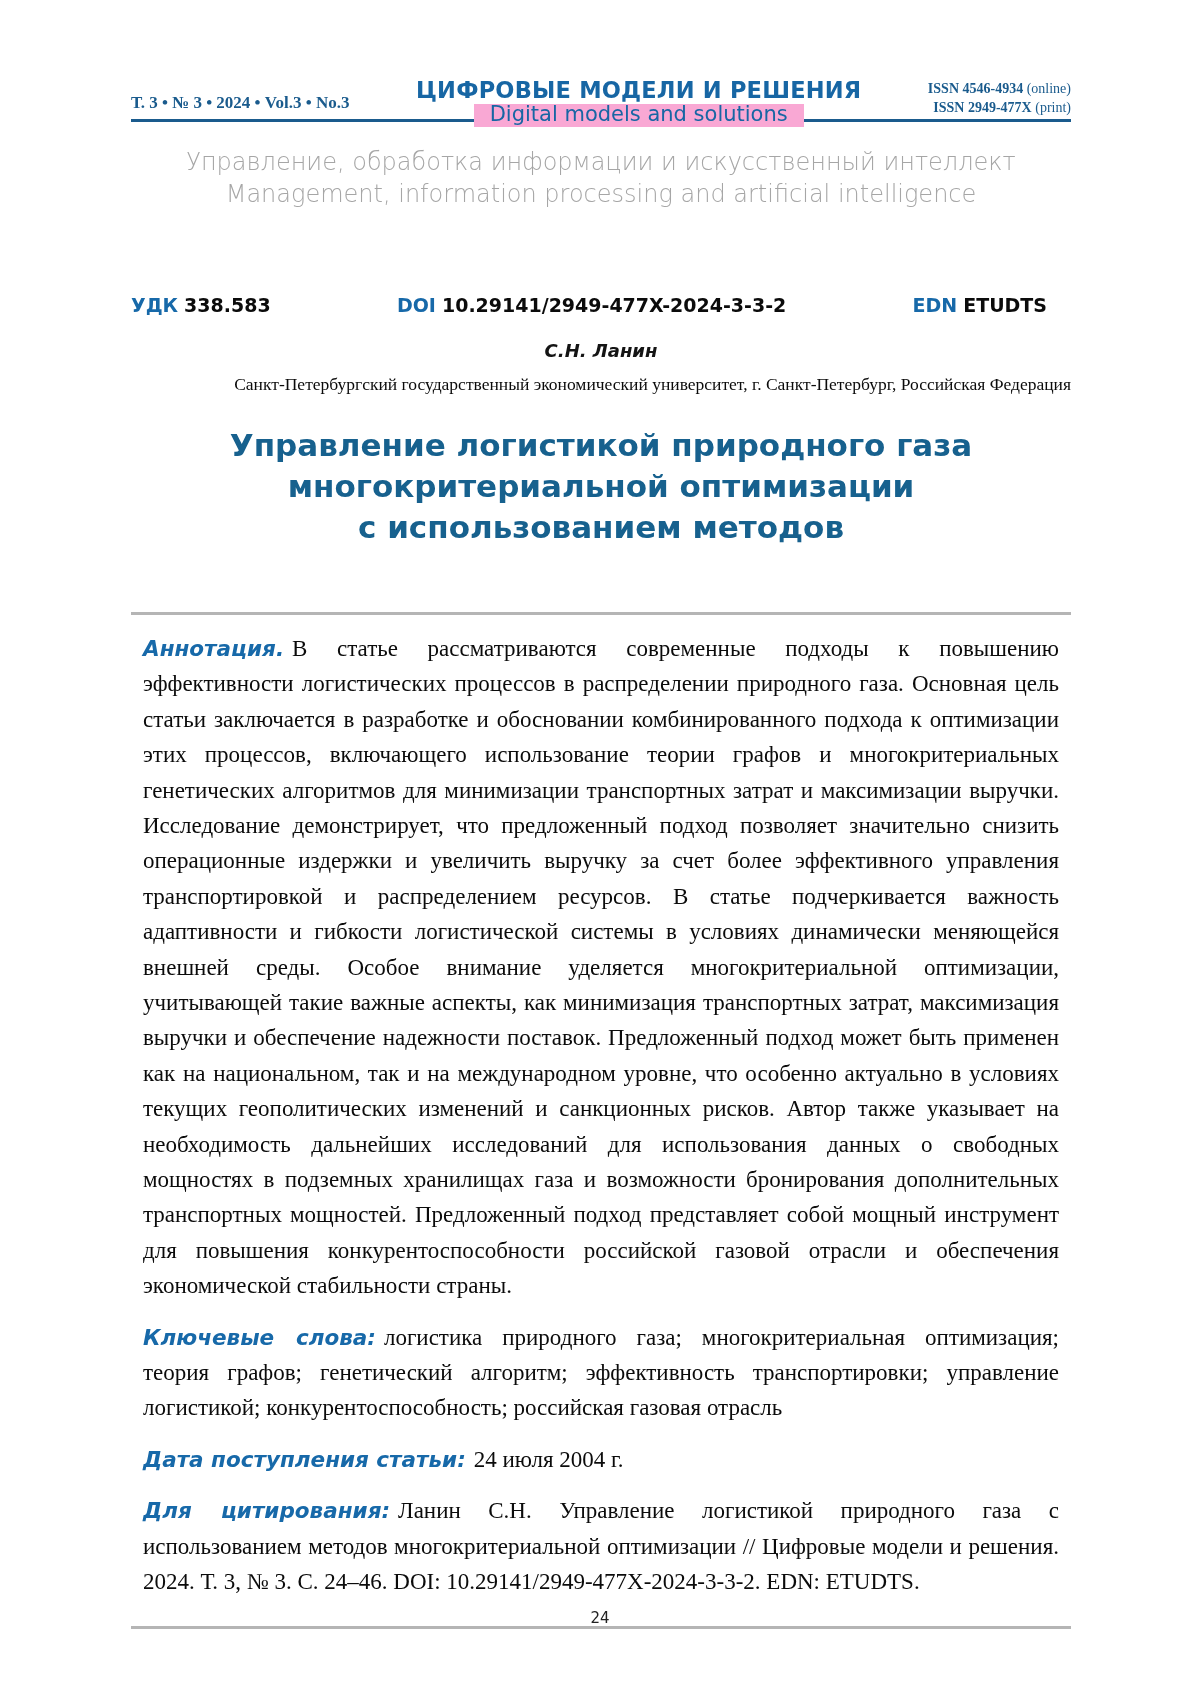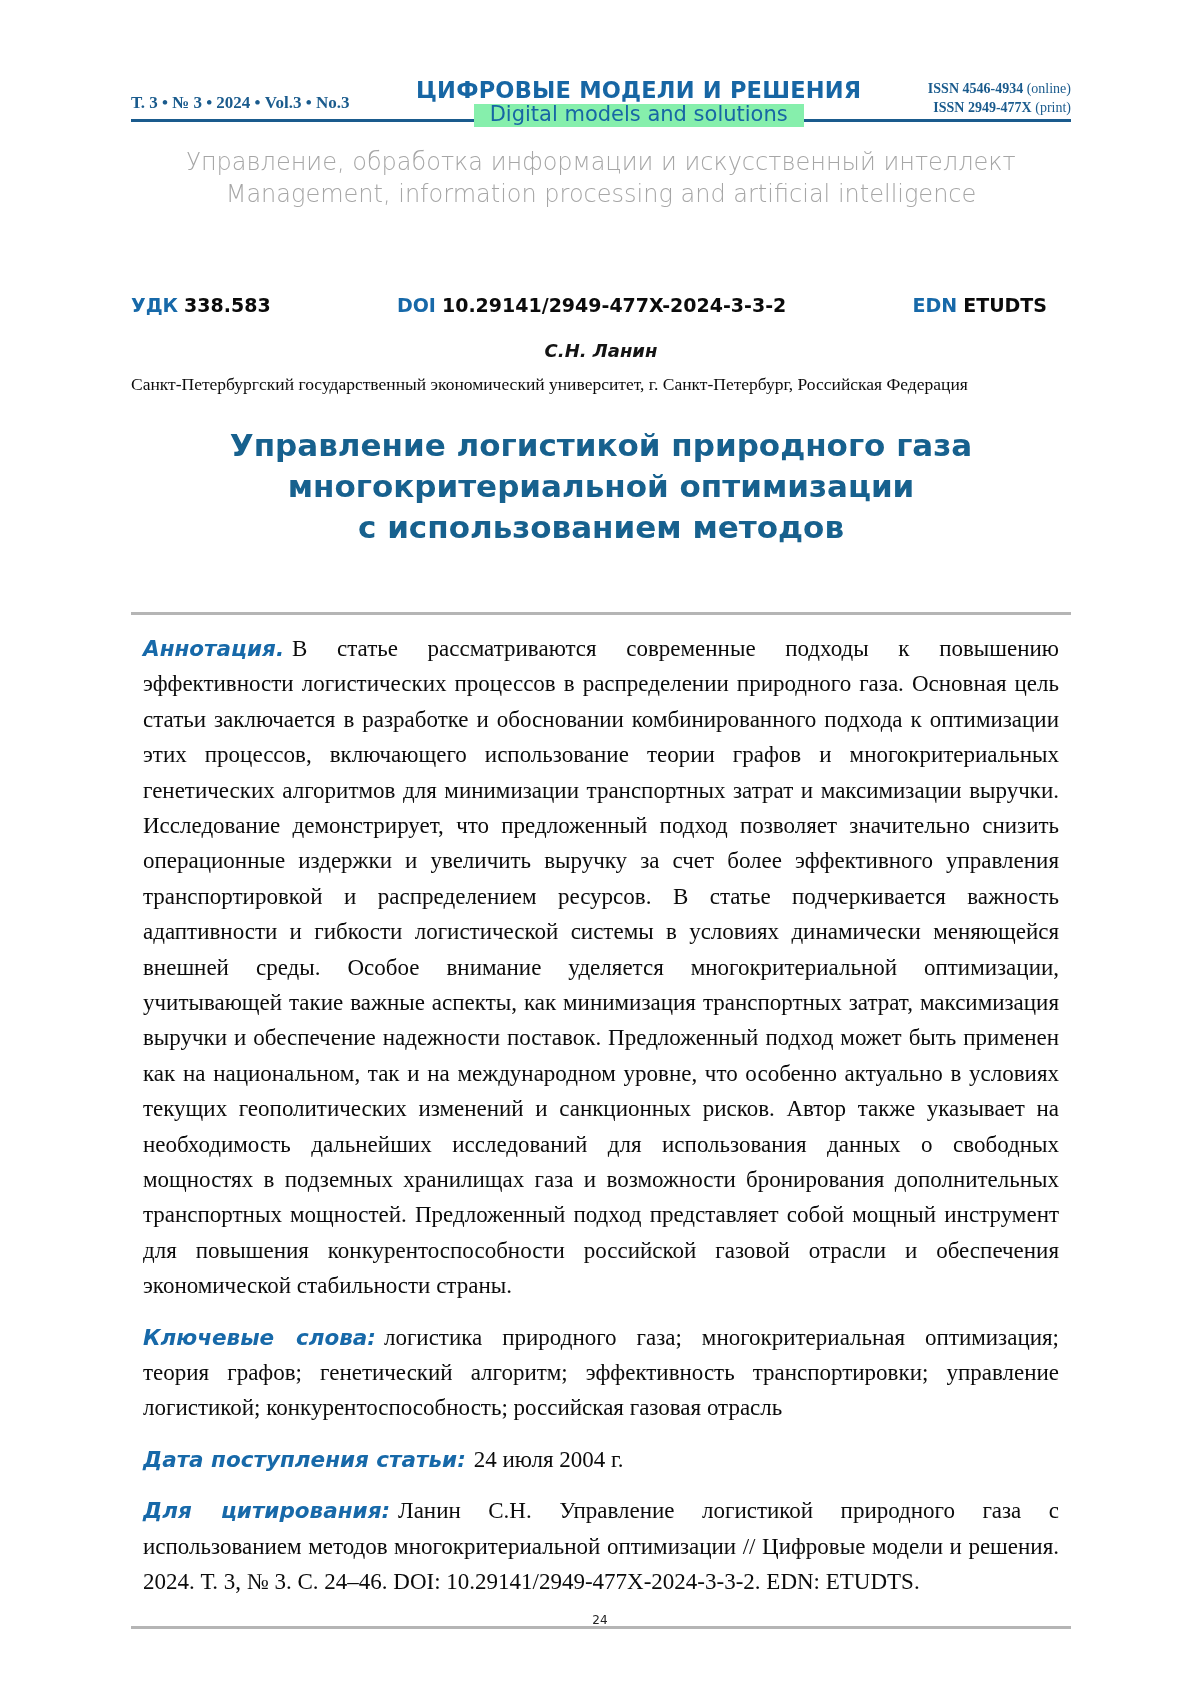--- a/index.html
+++ b/index.html
@@ -35,21 +35,21 @@
   }
   .jt { text-align: center; line-height: 1.15; }
   .jt-ru {
     font-family: "DejaVu Sans", "Liberation Sans", sans-serif;
     font-weight: bold; font-size: 22.5px; color: #1766a4;
     letter-spacing: 0.2px;
   }
   .jt-en-w { line-height: 1; text-align: center; }
   .jt-en {
     display: inline-block; position: relative; z-index: 2;
-    background: #86efac; padding: 0 16px 2px;
+    background: #f9a8d4; padding: 0 16px 2px;
     font-family: "DejaVu Sans", "Liberation Sans", sans-serif;
     font-size: 21px; color: #1766a4;
   }
   .issn {
     padding-bottom: 10px; text-align: right; white-space: nowrap;
     font-size: 14px; font-weight: bold; color: #1a5b8d; line-height: 19px;
     font-family: "Liberation Serif", serif;
   }
   .issn .sfx { font-weight: normal; }
 
@@ -69,21 +69,21 @@
   .meta-center{ flex: 1; text-align: center; margin-top: 48px; }
   .meta-right { flex: 0 0 auto; padding-right: 24px; }
   .mlbl { color: #1769a9; margin-right: 6px; }
 
   
   .author {
     margin-top: 24px; text-align: center;
     font-family: "DejaVu Sans", "Liberation Sans", sans-serif;
     font-style: italic; font-weight: bold; font-size: 18px; color: #141414;
   }
-  .affil { margin-top: 13px; text-align: left; font-size: 17.5px; }
+  .affil { margin-top: 13px; text-align: right; font-size: 17.5px; }
   .title {
     margin-top: 30px; text-align: center;
     font-family: "DejaVu Sans", "Liberation Sans", sans-serif;
     font-weight: bold; font-size: 31px; line-height: 1.32; color: #17618e;
   }
 
   
   .rule { height: 3px; background: #b5b5b5; }
   .rule-top { margin-top: 64px; }
   .rule-bottom { margin-top: 26px; }
@@ -96,21 +96,21 @@
   .lbl {
     font-family: "DejaVu Sans", "Liberation Sans", sans-serif;
     font-style: italic; font-weight: bold; font-size: 21.5px;
     color: #1769a9; margin-right: 8px;
   }
 
   .pagenum {
     position: absolute; left: 0; right: 0; bottom: 70px;
     text-align: center;
     font-family: "DejaVu Sans", "Liberation Sans", sans-serif;
-    font-size: 12px; color: #222222;
+    font-size: 15px; color: #222222;
   }
 </style>
 </head>
 <body>
 
 <div class="page">
 
   <header>
     <div class="header-row">
       <div class="header-line"></div>

